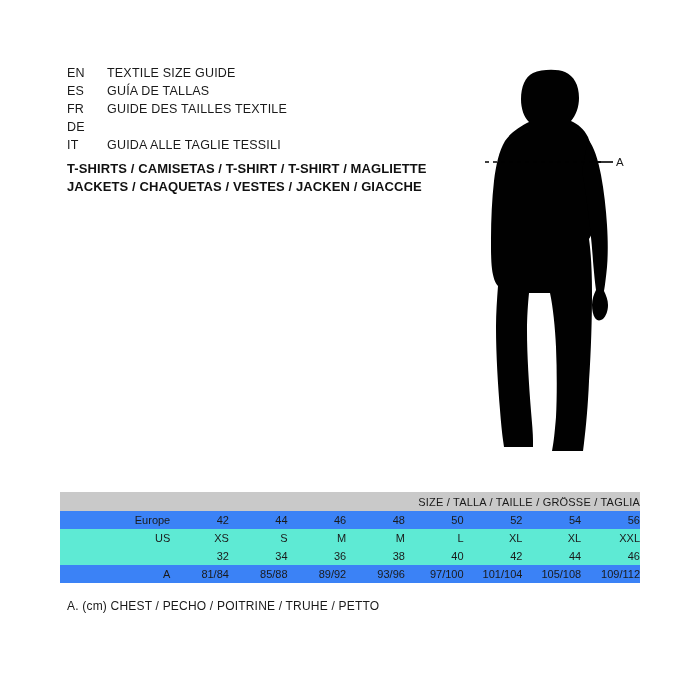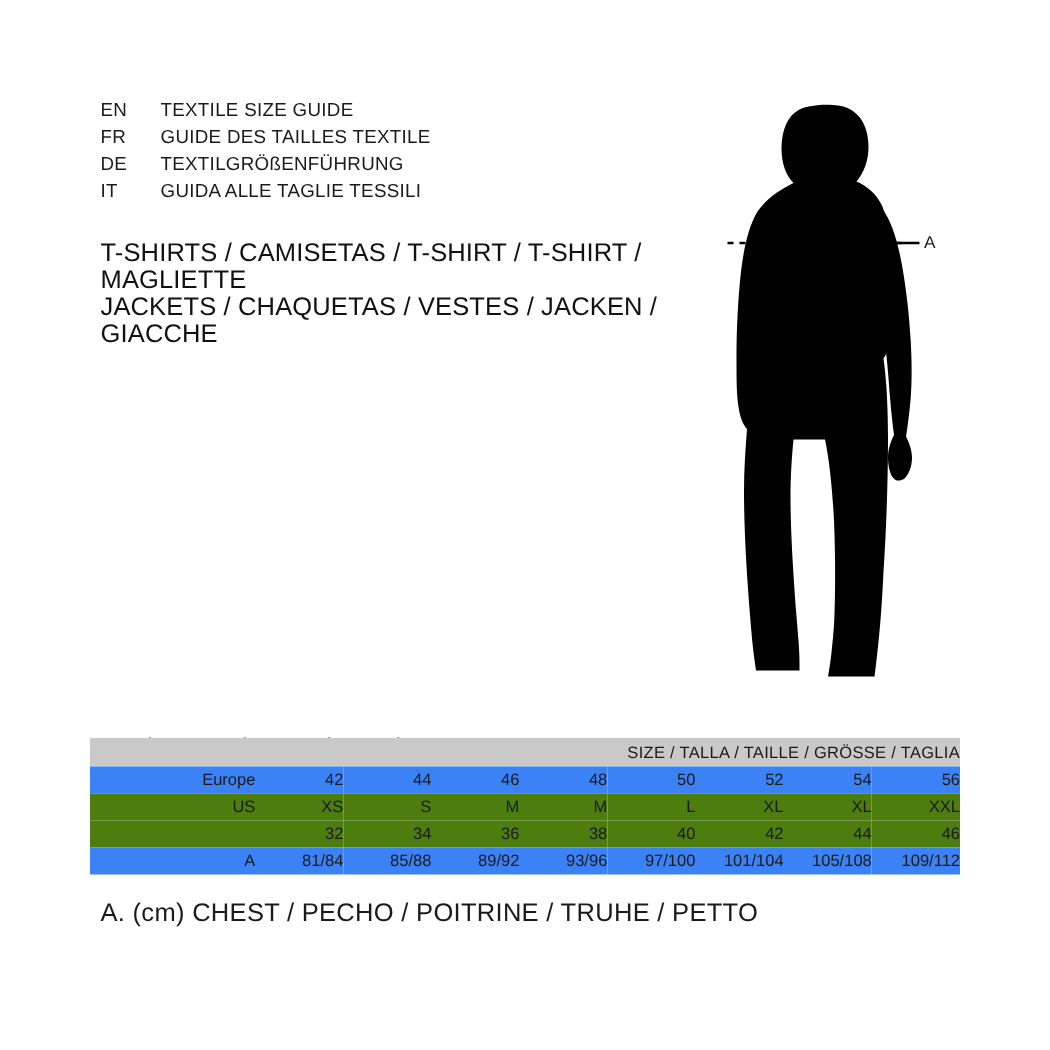--- a/index.html
+++ b/index.html
@@ -44,22 +44,22 @@
   }
 
   
   .cat-block {
     position: absolute;
     left: 67px;
     top: 160px;
     width: 400px;
   }
   .cat-row {
-    font-size: 17px;
-    font-weight: normal;
+    font-size: 13px;
+    font-weight: bold;
     line-height: 18px;
     letter-spacing: 0.1px;
     color: #111;
   }
 
   
   .figure {
     position: absolute;
     left: 455px;
     top: 55px;
@@ -116,49 +116,52 @@
   .size-table .cx { width: 59px; }
   .row-head {
     background: #c9c9c9;
     font-size: 11px;
   }
   .row-head td {
     height: 19px;
     font-weight: normal;
     letter-spacing: 0.2px;
   }
-  .row-alt { background: #4d7c0f; }
+  .row-alt { background: #5eead4; }
   .row-plain { background: #3b82f6; }
 
   .footnote {
     position: absolute;
     left: 67px;
     top: 599px;
-    font-size: 17px;
+    font-size: 12px;
     letter-spacing: 0.2px;
     color: #1a1a1a;
   }
 </style>
 </head>
 <body>
 
 <div class="page">
 
   <div class="lang-block">
     <div class="lang-row">
       <span class="lang-code">EN</span>
       <span class="lang-text">TEXTILE SIZE GUIDE</span>
     </div>
     <div class="lang-row">
+      <span class="lang-code">ES</span>
+      <span class="lang-text">GUÍA DE TALLAS</span>
+    </div>
+    <div class="lang-row">
       <span class="lang-code">FR</span>
       <span class="lang-text">GUIDE DES TAILLES TEXTILE</span>
     </div>
     <div class="lang-row">
       <span class="lang-code">DE</span>
-      <span class="lang-text">TEXTILGRÖßENFÜHRUNG</span>
     </div>
     <div class="lang-row">
       <span class="lang-code">IT</span>
       <span class="lang-text">GUIDA ALLE TAGLIE TESSILI</span>
     </div>
   </div>
 
   <div class="cat-block">
     <div class="cat-row">T-SHIRTS / CAMISETAS / T-SHIRT / T-SHIRT / MAGLIETTE</div>
     <div class="cat-row">JACKETS / CHAQUETAS / VESTES / JACKEN / GIACCHE</div>

